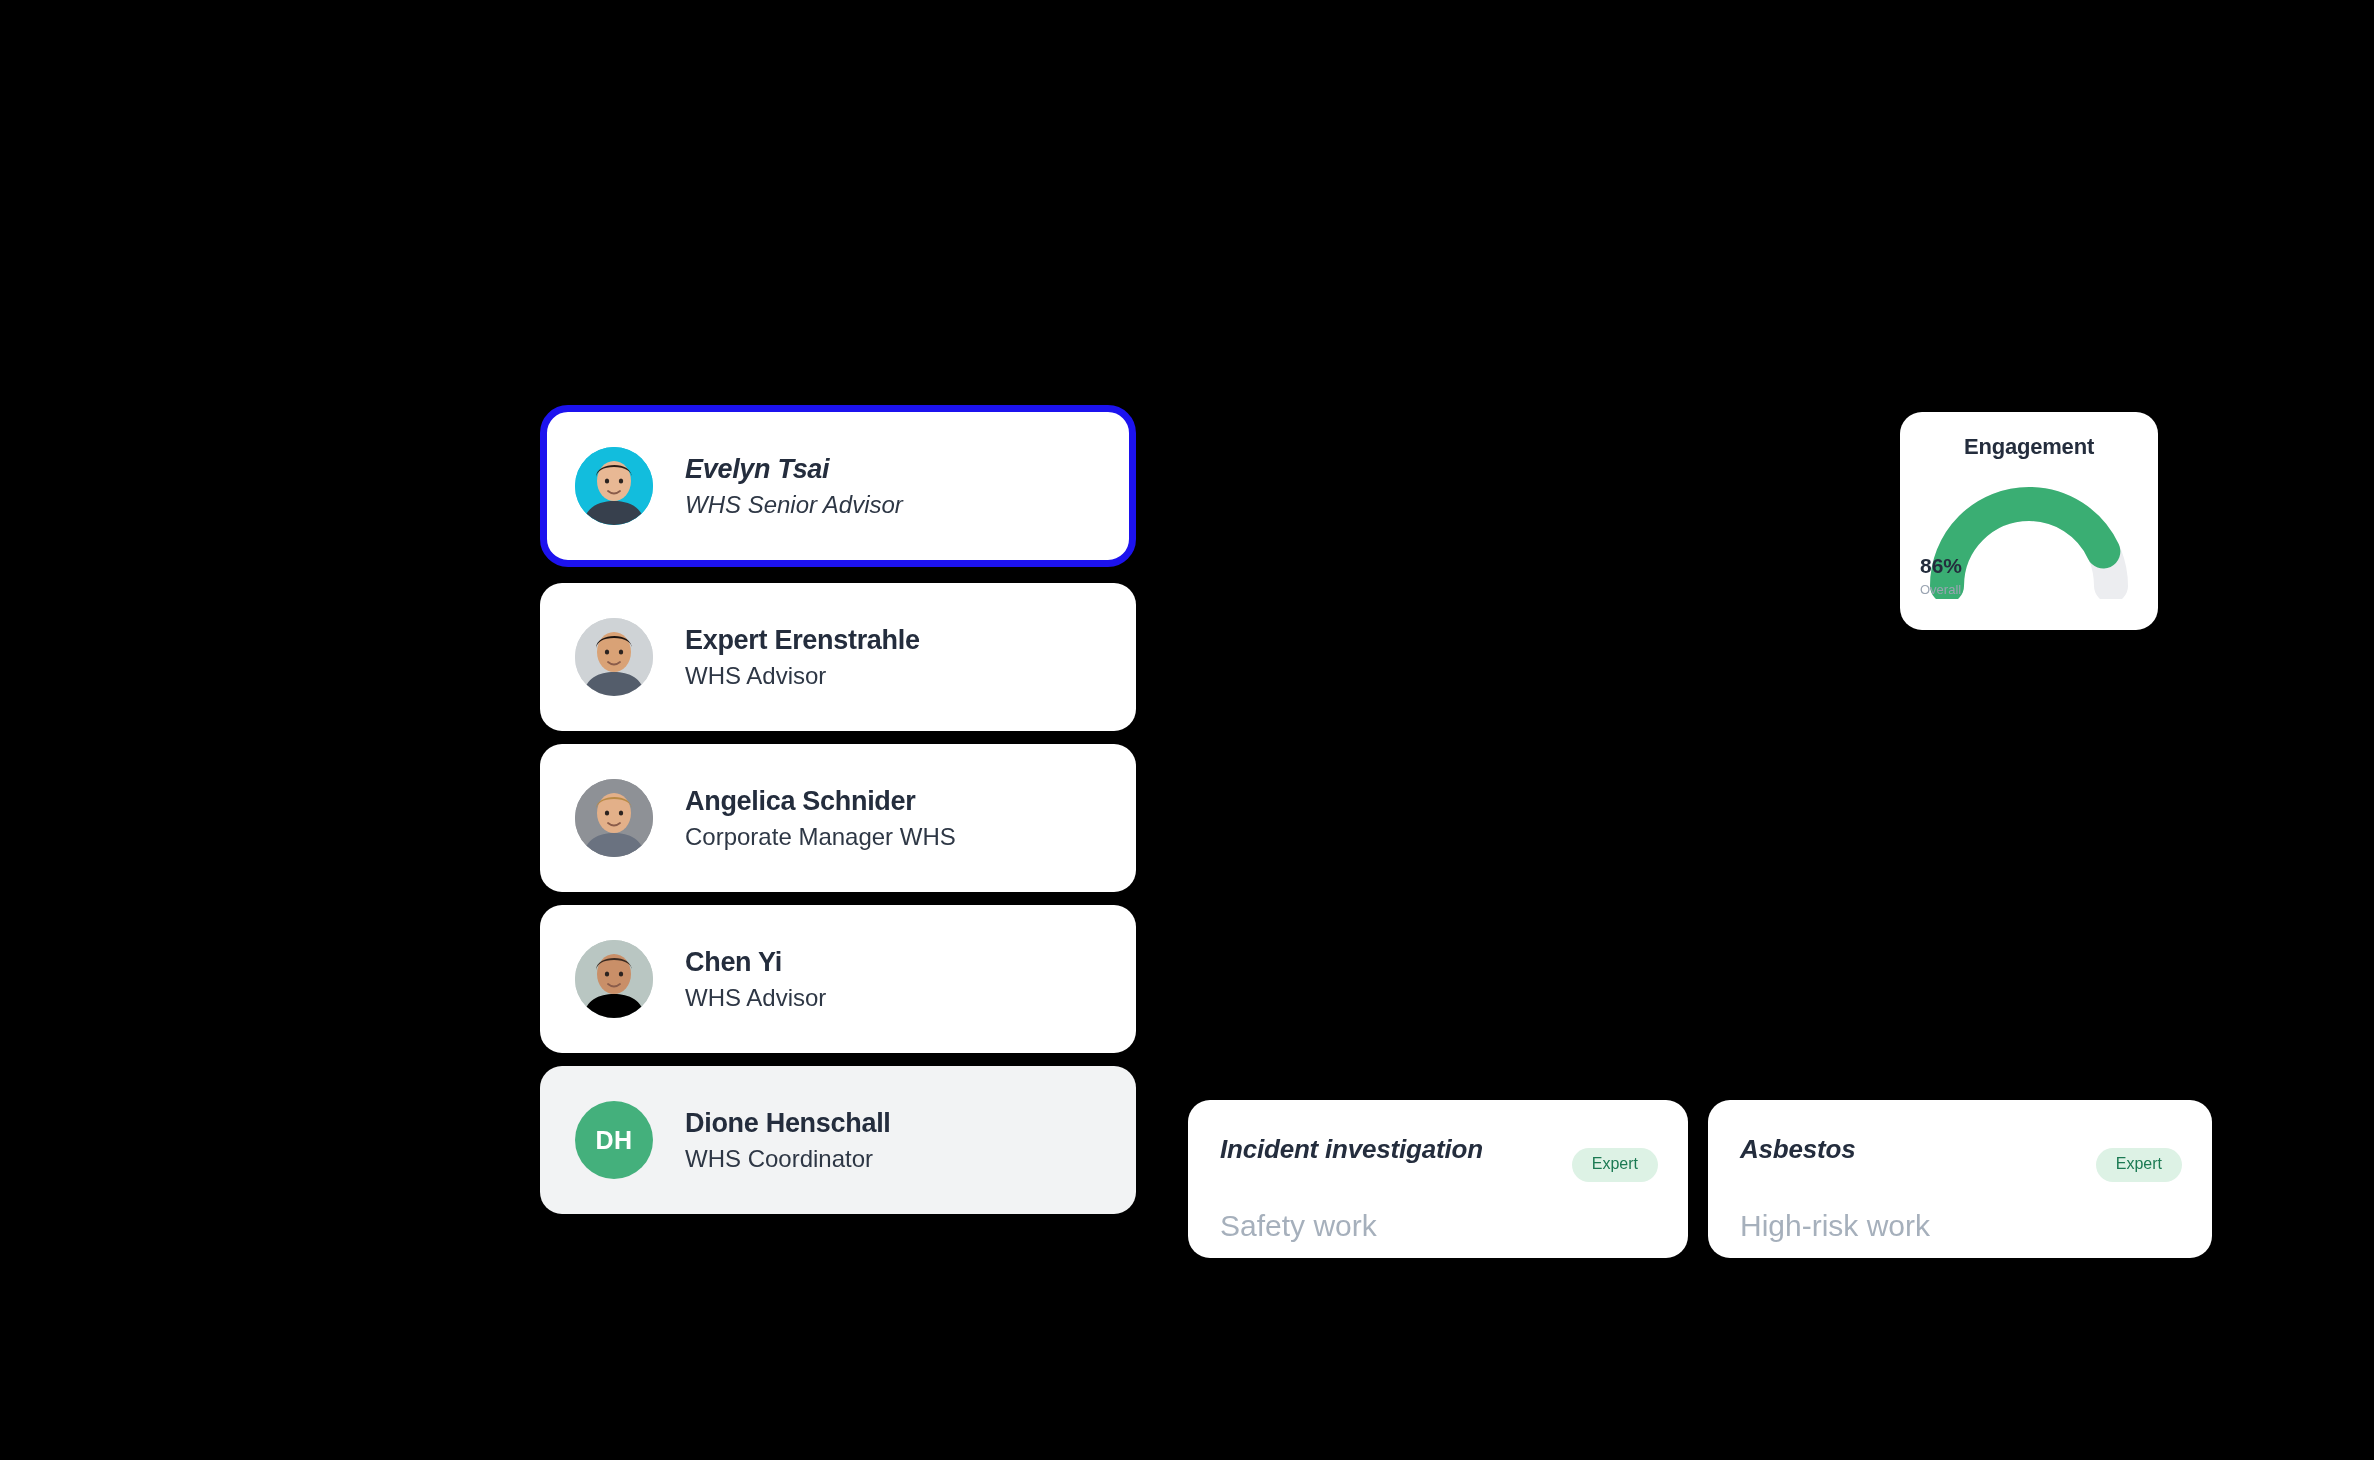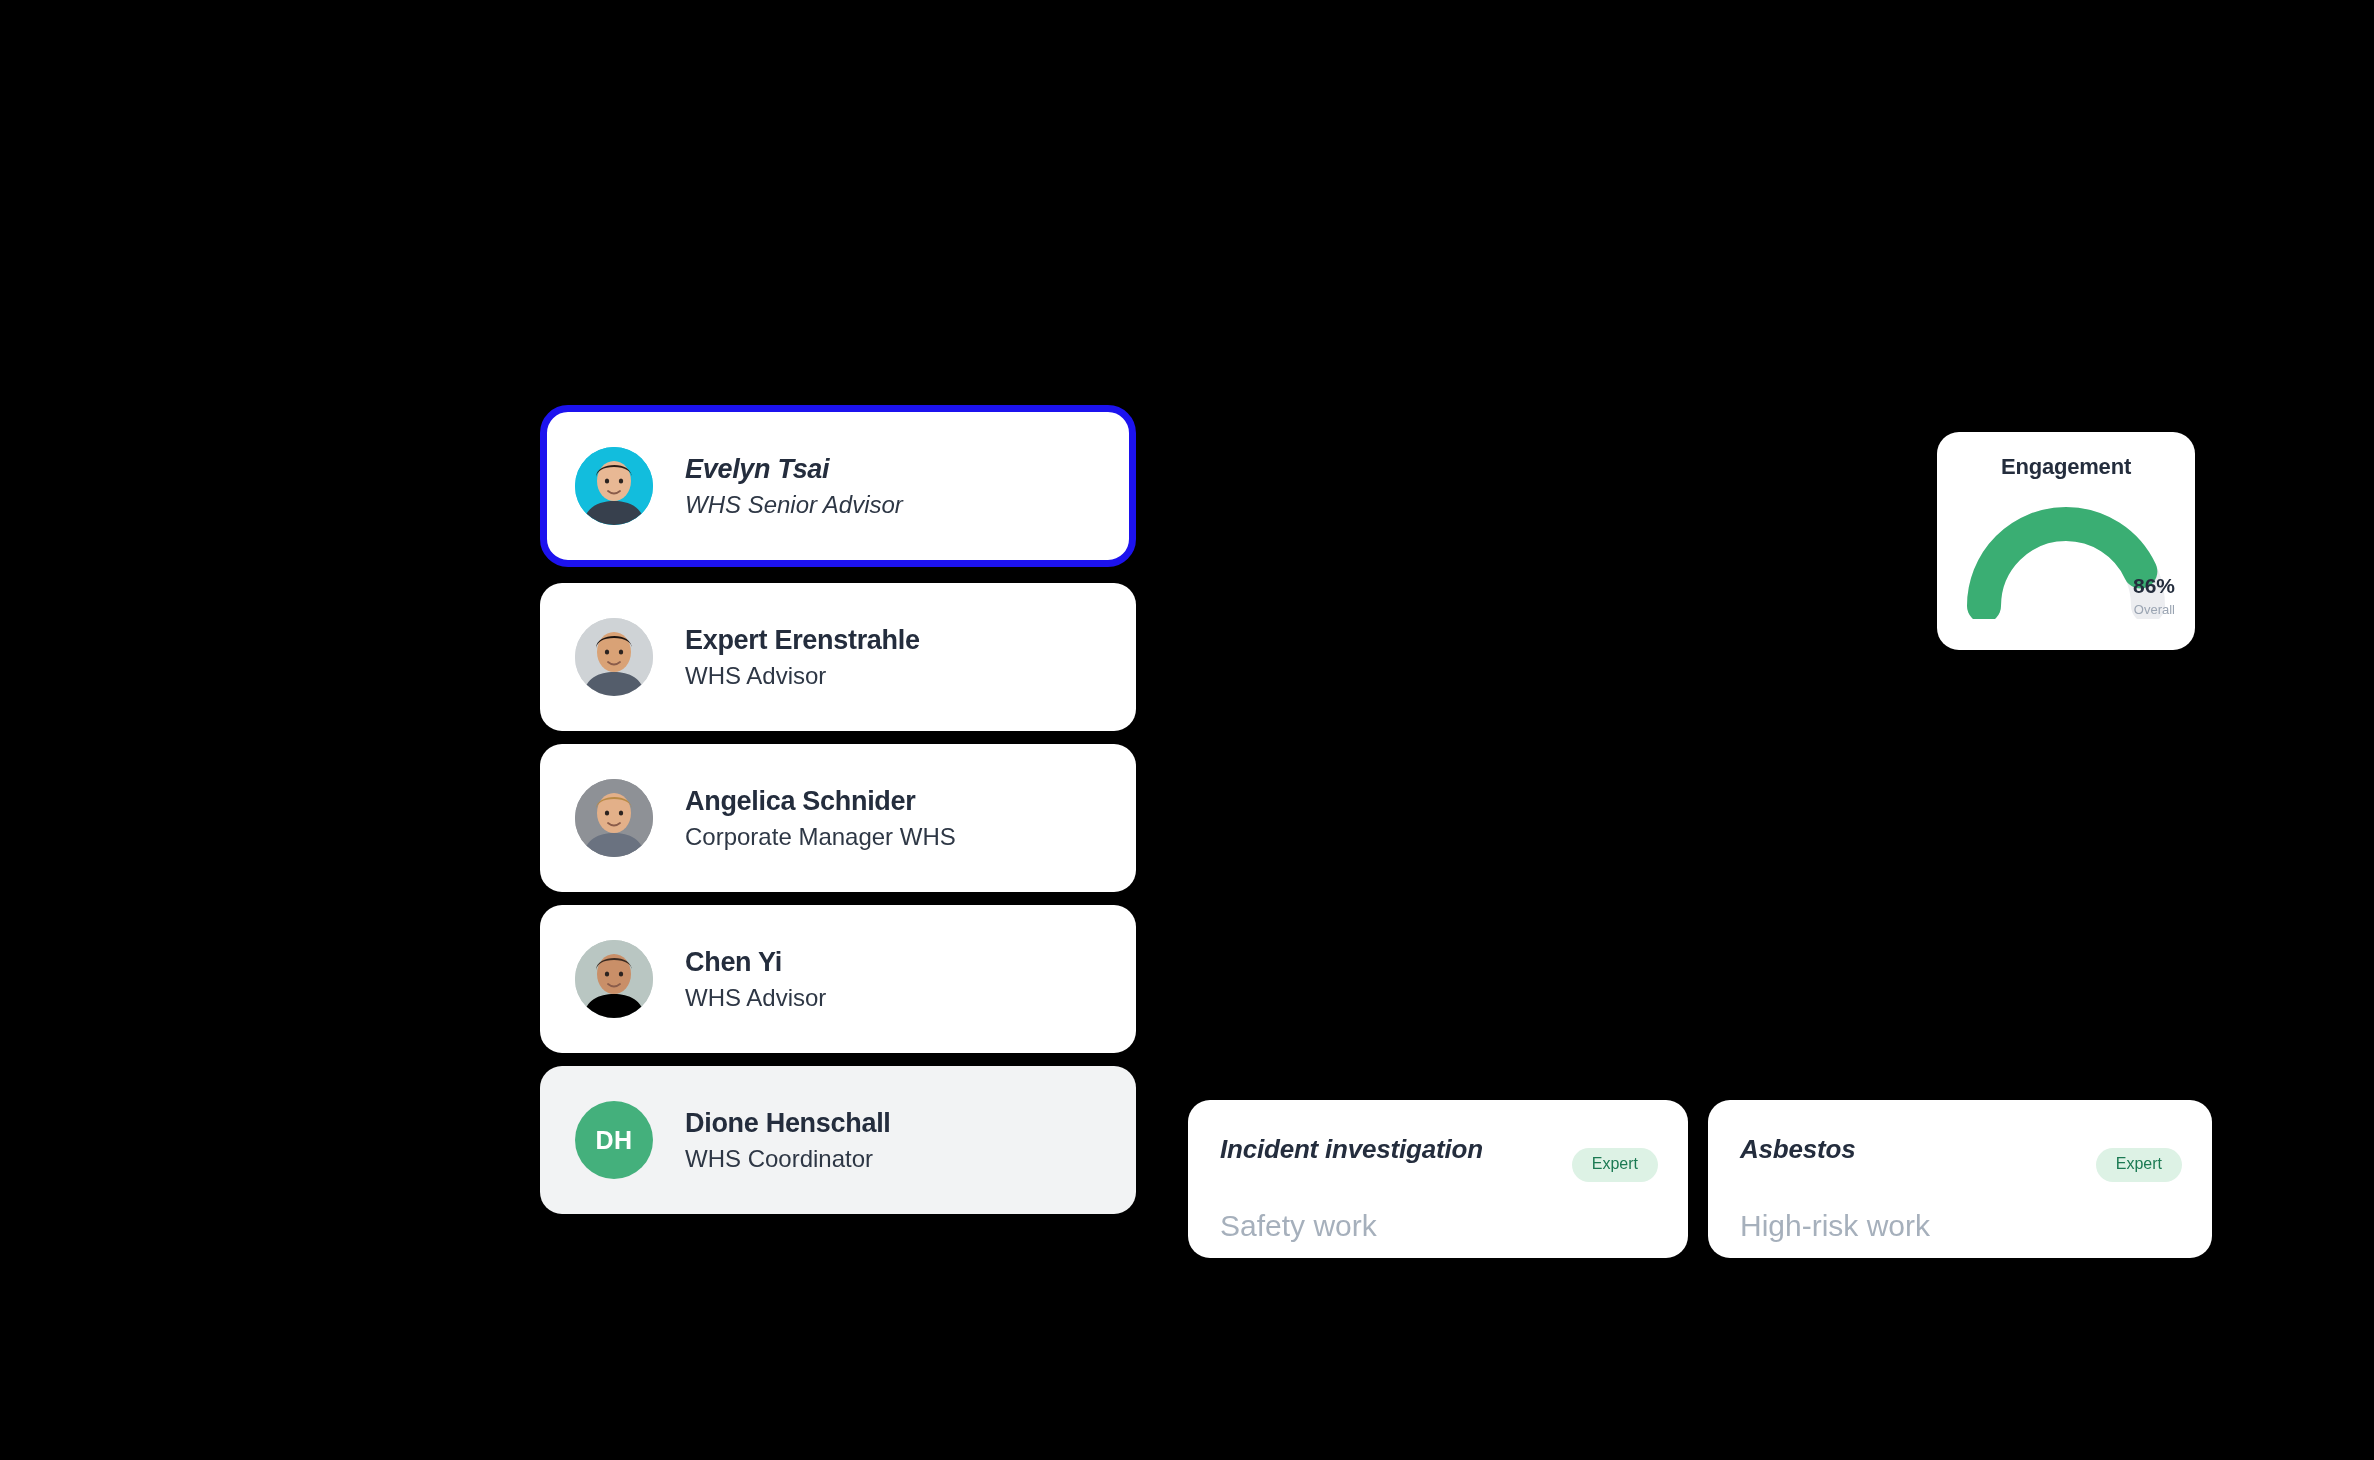--- a/index.html
+++ b/index.html
@@ -79,48 +79,47 @@
   .person-role {
     font-size: 24px;
     color: #2e3745;
     font-weight: 400;
   }
 
   
   .gauge-card {
     position: absolute;
     left: 1900px;
-    top: 432px;
+    top: 412px;
     width: 258px;
     height: 218px;
     background: #ffffff;
     border-radius: 22px;
     box-shadow: 0 2px 12px rgba(0,0,0,0.12);
     padding-top: 22px;
-    margin-left: 37px;
   }
   .gauge-title {
     text-align: center;
     font-size: 22px;
     font-weight: bold;
     color: #242d3d;
     letter-spacing: -0.2px;
   }
   .gauge-wrap {
     position: relative;
     width: 218px;
     height: 125px;
     margin: 14px auto 0;
   }
   .gauge-wrap svg { display: block; }
   .gauge-center {
     position: absolute;
     left: 0; right: 0;
     bottom: 2px;
-    text-align: right;
+    text-align: left;
   }
   .gauge-value {
     font-size: 21px;
     font-weight: bold;
     color: #242d3d;
   }
   .gauge-sub {
     font-size: 13px;
     color: #9aa4b2;
     margin-top: 4px;

